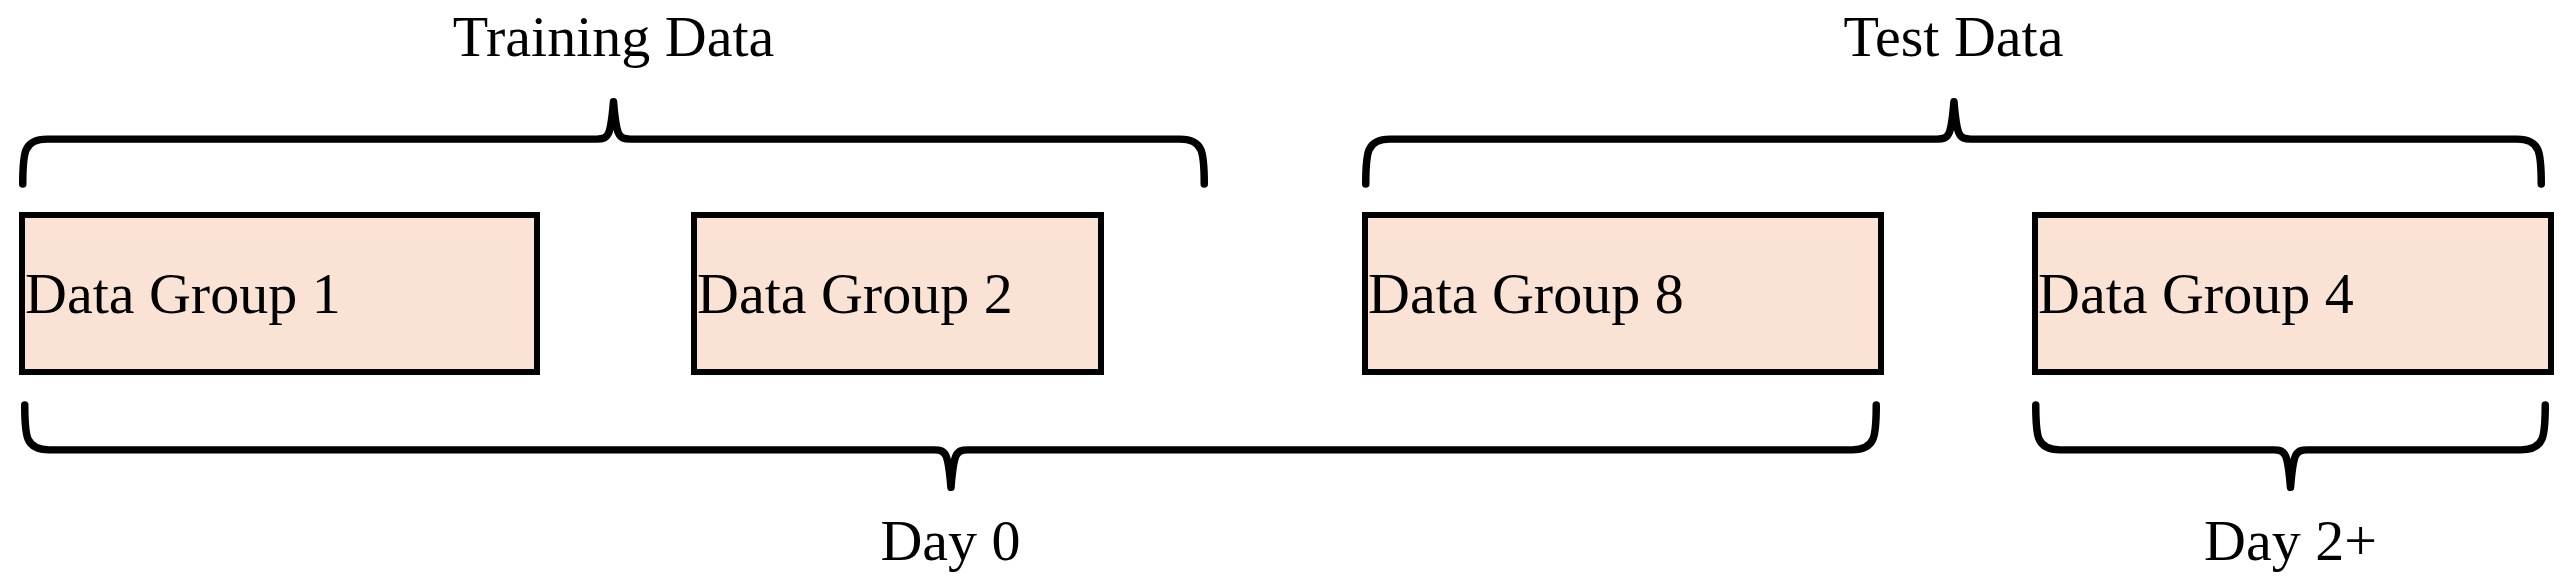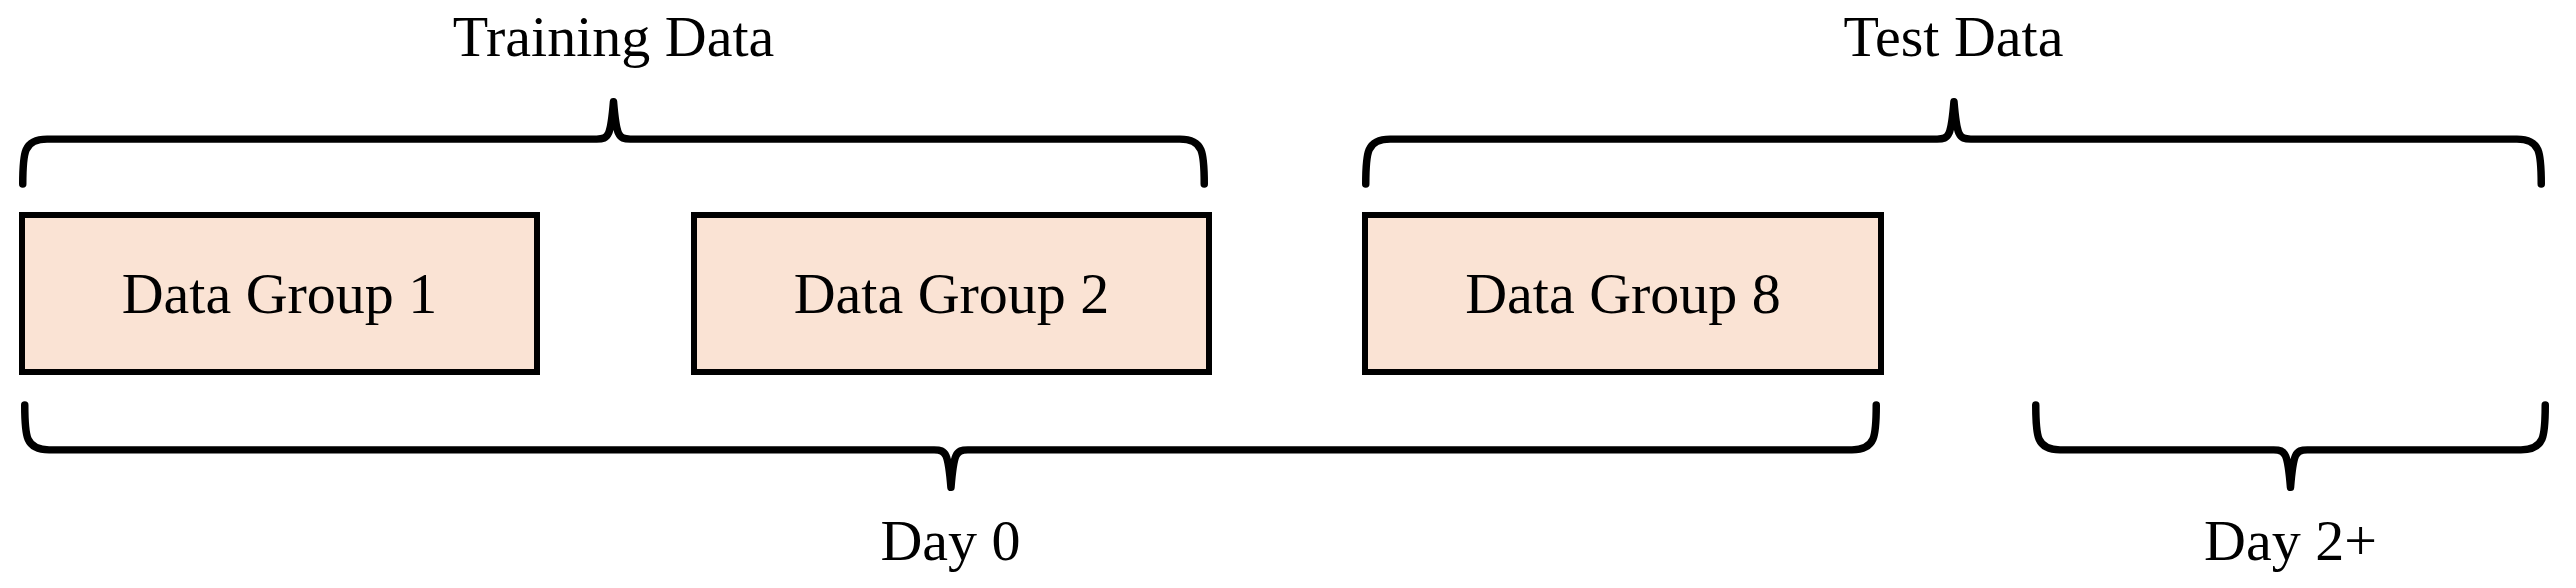--- a/index.html
+++ b/index.html
@@ -25,26 +25,25 @@
   }
   .data-box {
     position: absolute;
     top: 212px;
     height: 163px;
     box-sizing: border-box;
     background: var(--box_fill);
     border: 6.6px solid var(--box_border);
     display: flex;
     align-items: center;
-    justify-content: center;
     font-size: 58px;
     white-space: nowrap;
   }
   .box-1 { left: 19px;   width: 521px; }
-  .box-2 { left: 691px;  width: 521px; }
+  .box-2 { left: 691px;  width: 413px; }
   .box-3 { left: 1362px; width: 522px; }
   .box-4 { left: 2032px; width: 522px; }
 
   .brace {
     position: absolute;
     overflow: visible;
   }
   .brace path {
     fill: none;
     stroke: var(--line);
@@ -87,20 +86,23 @@
 
   <div class="data-box box-1">
     <span>Data Group 1</span>
   </div>
   <div class="data-box box-2">
     <span>Data Group 2</span>
   </div>
   <div class="data-box box-3">
     <span>Data Group 8</span>
   </div>
+  <div class="data-box box-4">
+    <span>Data Group 4</span>
+  </div>
 
   <svg class="brace brace-day0" width="1859" height="94" viewBox="0 0 1985 100">
     <path d="M 4 4 C 4 38 5 52 30 52 L 975 52 C 988 52 990 56 993 92 C 996 56 998 52 1011 52 L 1955 52 C 1980 52 1981 38 1981 4"></path>
   </svg>
   <svg class="brace brace-day2" width="517" height="94" viewBox="0 0 552 100">
     <path d="M 4 4 C 4 38 5 52 30 52 L 258 52 C 271 52 273 56 276 92 C 279 56 281 52 294 52 L 522 52 C 547 52 548 38 548 4"></path>
   </svg>
 
   <div class="caption cap-day0">Day 0</div>
   <div class="caption cap-day2">Day 2+</div>

